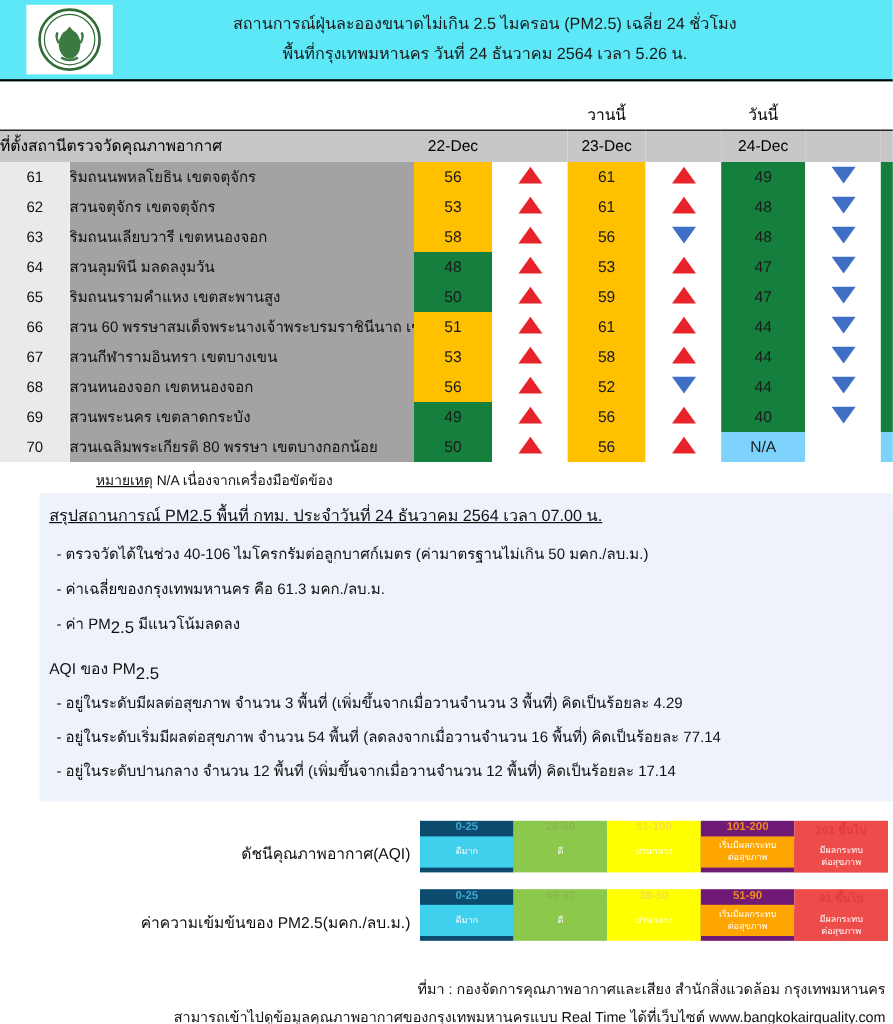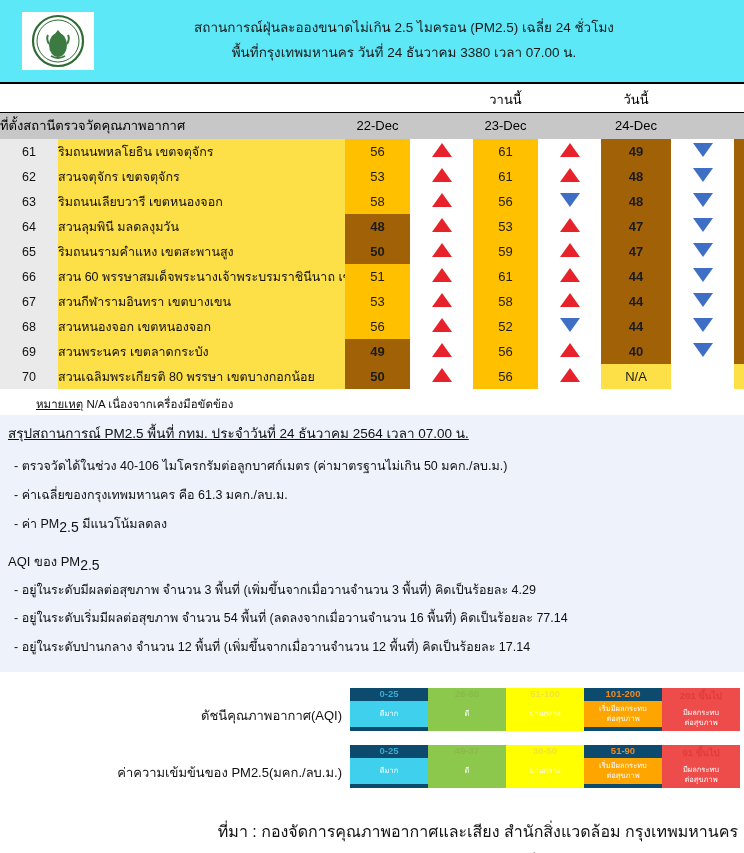--- a/index.html
+++ b/index.html
@@ -9,21 +9,21 @@
     font-family: "Liberation Sans", "DejaVu Sans", sans-serif;
     background: #ffffff;
     color: #000000;
     overflow: hidden;
     position: relative;
   }
 
   
   #banner {
     background: #5de8f7;
-    height: 84px;
+    height: 68px;
     display: flex;
     align-items: center;
     position: relative;
     border-bottom: 2px solid #000;
   }
   #logo-box {
     width: 72px; height: 58px;
     background: #ffffff;
     margin-left: 22px;
     display: flex; align-items: center; justify-content: center;
@@ -57,21 +57,21 @@
   col.c-v1    { width: 65px; }
   col.c-a1    { width: 63px; }
   col.c-v2    { width: 65px; }
   col.c-a2    { width: 63px; }
   col.c-v3    { width: 70px; }
   col.c-a3    { width: 63px; }
   col.c-aqi   { width: 70px; }
 
   
   tr.superhead td {
-    height: 28px;
+    height: 40px;
     background: #ffffff;
     font-size: 13px;
     text-align: center;
     vertical-align: bottom;
     padding-bottom: 2px;
   }
 
   tr.headrow td {
     background: #c7c7c7;
     height: 27px;
@@ -84,21 +84,21 @@
   td.h-aqi   { text-align: right; padding-right: 12px; }
 
   tr.datarow td { height: 25px; vertical-align: middle; }
   td.no-cell {
     background: #eaeaea;
     text-align: center;
     font-size: 12.5px;
     color: #111;
   }
   td.name-cell {
-    background: #fde047;
+    background: #a3a3a3;
     padding-left: 12px;
     font-size: 12.5px;
     color: #111;
     white-space: nowrap;
     overflow: hidden;
   }
   td.val-cell {
     text-align: center;
     font-size: 13px;
     color: #1a1a1a;
@@ -106,48 +106,50 @@
   td.arrow-cell {
     text-align: center;
     background: #ffffff;
     vertical-align: middle;
   }
   td.aqi-cell {
     text-align: center;
     font-size: 13px;
     color: #1a1a1a;
   }
-  .lvl-good     { background: #a16207; font-weight: bold; }
+  .lvl-good     { background: #15803d; }
   .lvl-moderate { background: #ffc000; }
-  .lvl-na       { background: #fde047; }
+  .lvl-na       { background: #7dd3fc; }
 
   .arrow { display: inline-block; width: 0; height: 0; }
   .arrow.up {
     border-left: 10px solid transparent;
     border-right: 10px solid transparent;
     border-bottom: 14px solid #e8222a;
   }
   .arrow.down {
     border-left: 10px solid transparent;
     border-right: 10px solid transparent;
     border-top: 14px solid #3f6fc4;
   }
 
   
   #note {
     font-size: 11.5px;
     padding: 6px 0 2px 36px;
     color: #111;
+    margin-left: 44px;
   }
   #note .u { text-decoration: underline; }
 
   
   #summary {
     background: #eef3fb;
     padding: 4px 0 10px 0;
+    margin-left: 33px;
   }
   #summary-title {
     font-size: 13.5px;
     text-decoration: underline;
     padding: 3px 0 8px 8px;
     color: #111;
   }
   .sum-line {
     font-size: 12.5px;
     padding: 5px 0 5px 14px;
@@ -195,28 +197,28 @@
     align-items: center;
     justify-content: center;
     font-size: 7.5px;
     color: #ffffff;
     line-height: 1.25;
     text-align: center;
   }
   .b1 { background: #0c4a6e; } .b1 .band-range { color:#3fa9cf; }
   .b2 { background: #8cc84b; } .b2 .band-range { color:#8ab84d; }
   .b3 { background: #ffff00; } .b3 .band-range { color:#f2e23a;text-align:center; }
-  .b4 { background: #0c4a6e; } .b4 .band-range { color:#f08a20; }
+  .b4 { background: #701a75; } .b4 .band-range { color:#f08a20; }
   .b5 { background: #ee4b4b; } .b5 .band-range { color:#e23b3b; }
   .b5 .band-range, .b4 .band-range { }
 
   
   #footer { padding-top: 14px; }
   .foot-line {
-    font-size: 16px;
+    font-size: 12px;
     text-align: right;
     padding-right: 6px;
     color: #111;
     line-height: 2.0;
     white-space: nowrap;
   }
 </style>
 </head>
 <body>
 
@@ -227,21 +229,21 @@
       <circle cx="27" cy="27" r="21" fill="none" stroke="#2f6b34" stroke-width="1"></circle>
       <ellipse cx="27" cy="31" rx="9" ry="12" fill="#3b7a40"></ellipse>
       <path d="M27 16 l-4 5 h8 z" fill="#3b7a40"></path>
       <path d="M18 30 q-3 -5 -1 -9" stroke="#3b7a40" stroke-width="2" fill="none"></path>
       <path d="M36 30 q3 -5 1 -9" stroke="#3b7a40" stroke-width="2" fill="none"></path>
       <path d="M20 42 q7 4 14 0" stroke="#3b7a40" stroke-width="2" fill="none"></path>
     </svg>
   </div>
   <div id="banner-titles">
     <div class="banner-line">สถานการณ์ฝุ่นละอองขนาดไม่เกิน 2.5 ไมครอน (PM2.5) เฉลี่ย 24 ชั่วโมง</div>
-    <div class="banner-line">พื้นที่กรุงเทพมหานคร วันที่ 24 ธันวาคม 3380 เวลา 07.00 น.</div>
+    <div class="banner-line">พื้นที่กรุงเทพมหานคร วันที่ 24 ธันวาคม 2564 เวลา 5.26 น.</div>
   </div>
 </div>
 
 <div id="table-wrap">
   <table class="grid">
     <colgroup>
       <col class="c-no">
         <col class="c-name">
       <col class="c-v1">
         <col class="c-a1">

